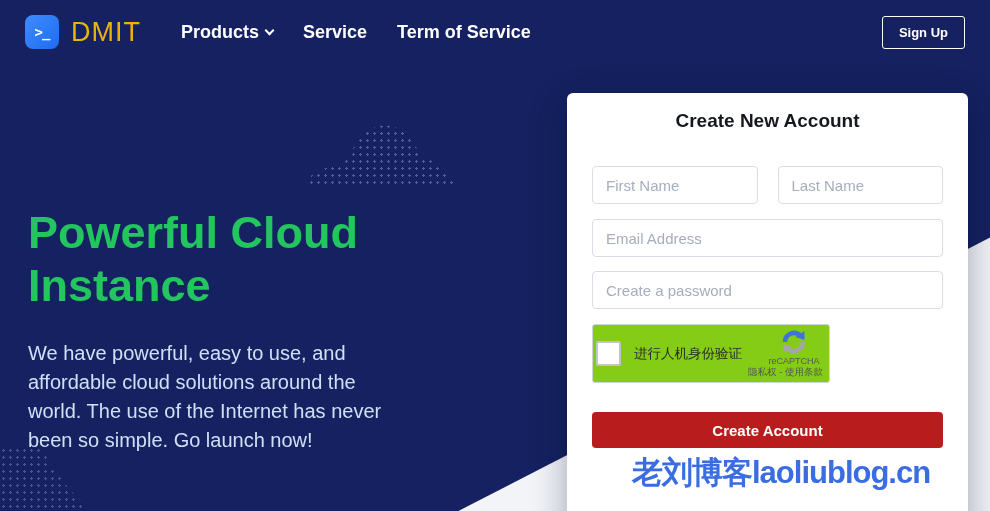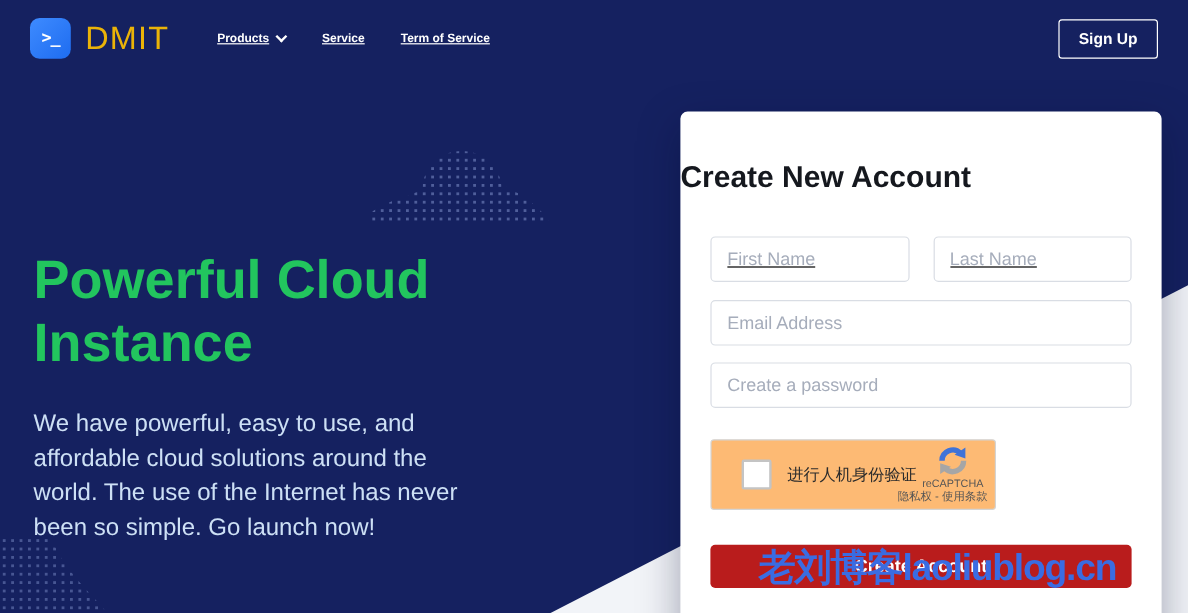--- a/index.html
+++ b/index.html
@@ -39,22 +39,22 @@
     width:34px; height:34px; border-radius:8px;
     background:linear-gradient(135deg,#3e8bff,#1e6cf0);
     display:flex; align-items:center; justify-content:center;
     margin-right:12px;
     font-family:"DejaVu Sans Mono", monospace;
     color:#fff; font-weight:700; font-size:14px; letter-spacing:-1px;
   }
   .logo-text { color:#eab308; font-size:27px; font-weight:400; letter-spacing:1px; }
   .nav-links { display:flex; align-items:center; gap:30px; margin-left:40px; }
   .nav-link {
-    color:#fff; font-size:10px; font-weight:700; cursor:pointer;
-    display:flex; align-items:center;text-decoration:underline;
+    color:#fff; font-size:18px; font-weight:700; cursor:pointer;
+    display:flex; align-items:center;
   }
   .chevron {
     display:inline-block; width:7px; height:7px; margin-left:7px; margin-top:-4px;
     border-right:2px solid #fff; border-bottom:2px solid #fff;
     transform:rotate(45deg);
   }
   .signup-btn {
     margin-left:auto; background:transparent; color:#fff;
     border:1.5px solid #fff; border-radius:3px;
     font-family:"Liberation Sans", sans-serif;
@@ -72,38 +72,38 @@
     white-space:pre-line;
   }
 
   
   .card {
     position:absolute; left:567px; top:93px; width:401px; height:520px; z-index:10;
     background:#ffffff; border-radius:6px;
     box-shadow:0 12px 35px rgba(5,12,45,0.35);
   }
   .card-title {
-    margin-top:41px; text-align:left;
-    font-size:25px; font-weight:700; color:#15181e;
+    margin-top:17px; text-align:center;
+    font-size:19px; font-weight:700; color:#15181e;
   }
   .form { margin:34px 25px 0; }
-  .row { display:flex; gap:20px; margin-bottom:15px;text-decoration:underline; }
+  .row { display:flex; gap:20px; margin-bottom:15px; }
   .input {
     height:38px; width:100%; border:1px solid #d9dde4; border-radius:4px;
     font-family:"Liberation Sans", sans-serif;
     font-size:15px; color:#454c5a; padding:0 13px; outline:none; background:#fff;
   }
   .input::placeholder { color:#a6adbb; }
   .field { margin-bottom:14px; }
-  .field-last { margin-bottom:26px; }
+  .field-last { margin-bottom:15px; }
 
   .recaptcha {
     position:relative; width:238px; height:59px; margin-bottom:29px;
-    background:#fdba74; border:1px solid #d4d4d4; border-radius:3px;
-    display:flex; align-items:center; padding-left:25px;
+    background:#84cc16; border:1px solid #d4d4d4; border-radius:3px;
+    display:flex; align-items:center; padding-left:3px;
   }
   .recaptcha-checkbox {
     width:25px; height:25px; background:#fff;
     border:2px solid #c4c4c4; border-radius:2px; cursor:pointer; flex:none;
   }
   .recaptcha-label { font-size:13.5px; color:#2b2b2b; margin-left:13px; margin-right:60px; }
   .recaptcha-side {
     position:absolute; right:5px; top:4px; width:60px; text-align:center;
   }
   .recaptcha-side svg { display:block; margin:0 auto 1px; }

